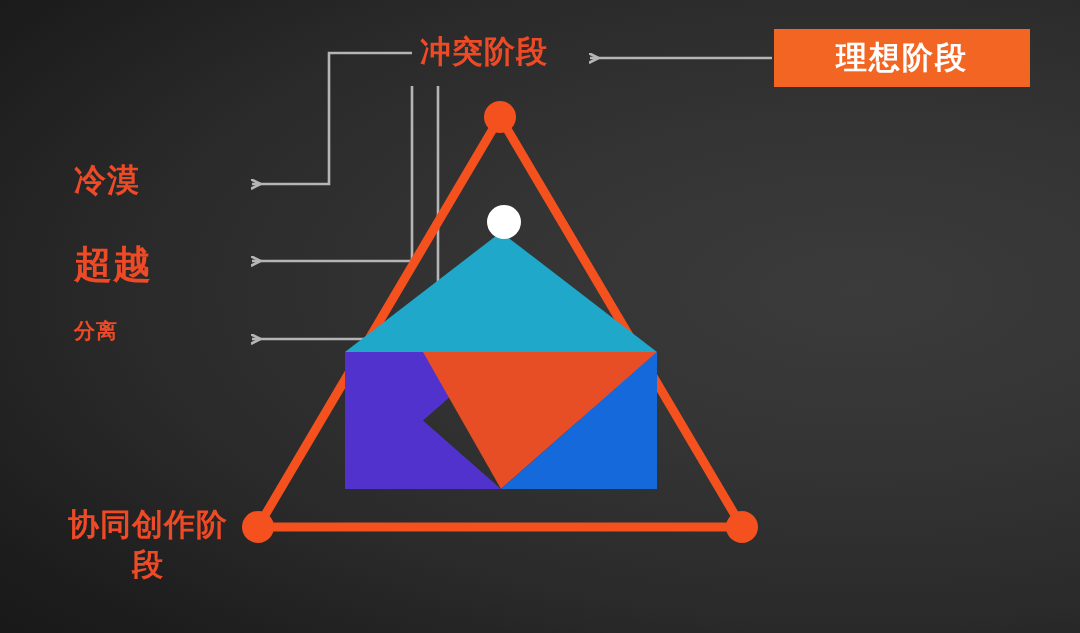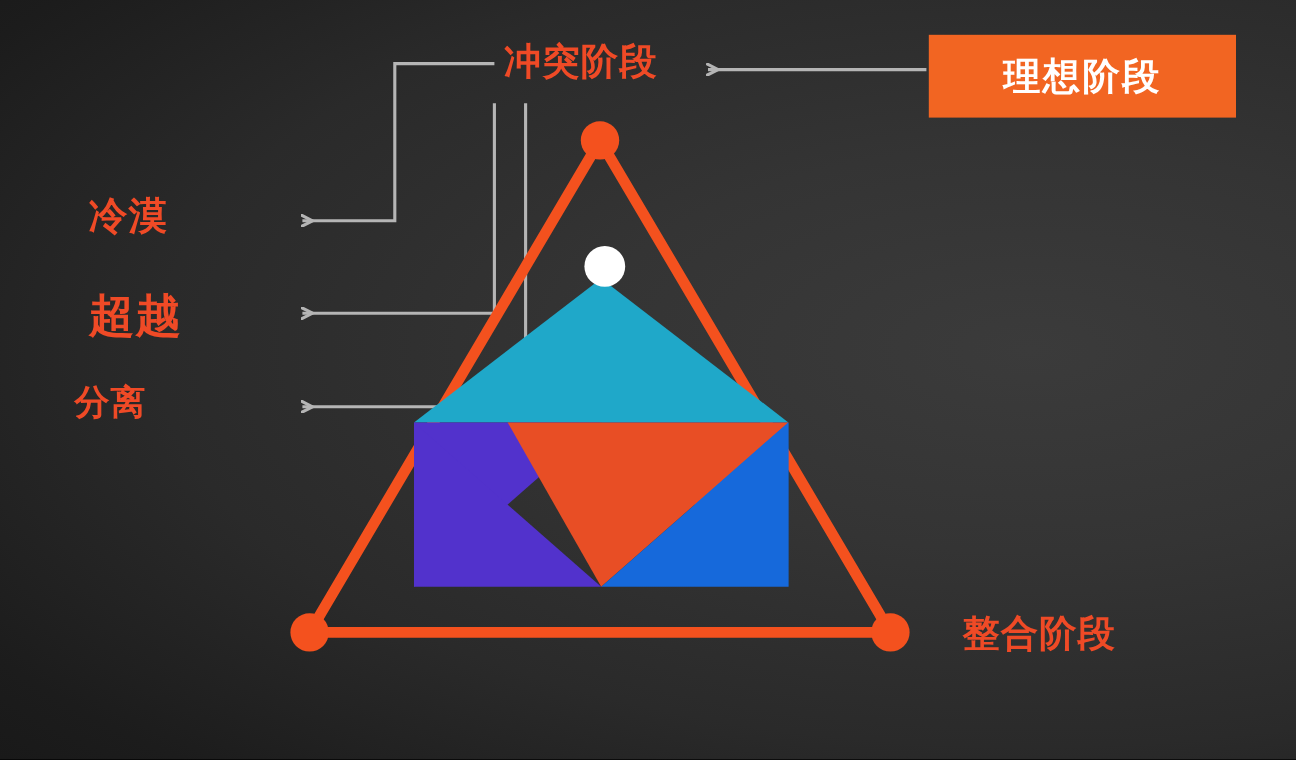--- a/index.html
+++ b/index.html
@@ -37,39 +37,39 @@
   }
   #label-indifference {
     left: 74px; top: 160px;
     font-size: 32px;
   }
   #label-transcendence {
     left: 74px; top: 240px;
     font-size: 38px;
   }
   #label-separation {
-    left: 62px; top: 318px;
-    font-size: 29px;
+    left: 74px; top: 318px;
+    font-size: 21px;
   }
   #label-cocreation-stage {
     left: 58px; top: 505px;
     font-size: 31px;
     text-align: center;
     width: 180px;
     white-space: normal;
   }
   #label-integration-stage {
     left: 802px; top: 508px;
     font-size: 31px;
   }
   #label-ideal-stage-box {
     position: absolute;
     left: 774px; top: 29px;
     width: 256px;
-    height: 69px;
+    height: 58px;
     background: #f26522;
     display: flex;
     align-items: center;
     justify-content: center;
   }
   #label-ideal-stage-box .txt {
     color: #ffffff;
     font-size: 31px;
     font-weight: bold;
     letter-spacing: 2px;
@@ -122,20 +122,20 @@
   </svg>
 
   <div class="lbl" id="label-conflict-stage">冲突阶段</div>
 
   <div class="lbl" id="label-indifference">冷漠</div>
 
   <div class="lbl" id="label-transcendence">超越</div>
 
   <div class="lbl" id="label-separation">分离</div>
 
+  <div class="lbl" id="label-cocreation-stage">协同创作阶段</div>
 
-  <div class="lbl" id="label-integration-stage">整合阶段</div>
 
   <div id="label-ideal-stage-box">
     <span class="txt">理想阶段</span>
   </div>
 
 </div>
 
 </body></html>

